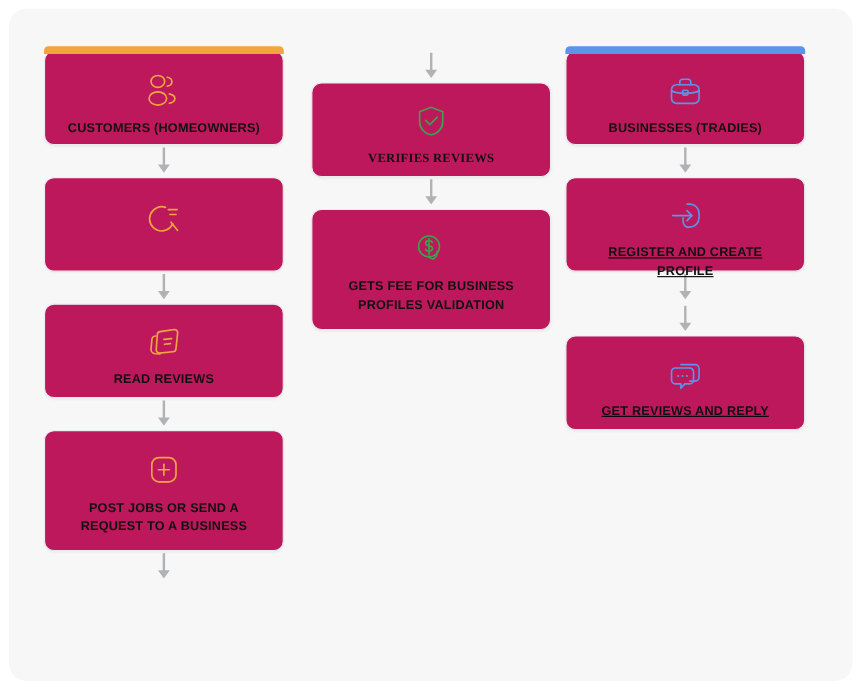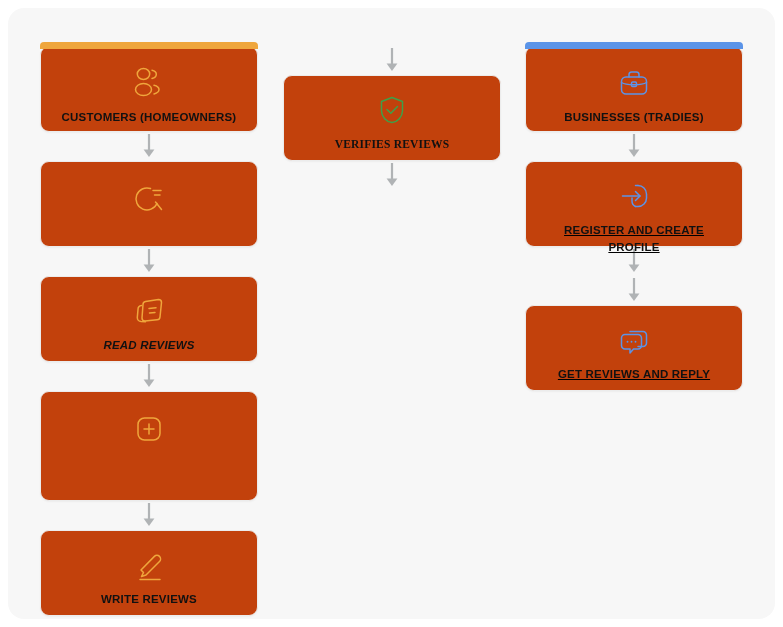--- a/index.html
+++ b/index.html
@@ -16,26 +16,26 @@
     background: #f7f7f7;
     border-radius: 16px;
   }
   .column {
     position: absolute;
     top: 38px;
     width: 218px;
   }
   .col-0 { left: 32px; }
   .col-1 { left: 275px; }
-  .col-2 { left: 517px; }
+  .col-2 { left: 506px; }
 
   .card {
     position: relative;
     width: 218px;
-    background: #c2410c;
+    background: #be185d;
     border: 1px solid #ececec;
     border-radius: 9px;
     box-shadow: 0 1px 2px rgba(0,0,0,0.045);
     padding: 14px 12px 12px 12px;
     display: flex;
     flex-direction: column;
     align-items: center;
     justify-content: flex-start;
   }
   .card.is-head {
@@ -108,21 +108,21 @@
             <line x1="26.5" y1="23" x2="32.5" y2="30.5"></line>
           </svg>
         </div>
       </div>
       <div class="connector">
         <svg width="14" height="27" viewBox="0 0 14 27" fill="none">
           <line x1="7" y1="1" x2="7" y2="18" stroke="#b0b3b5" stroke-width="2.2"></line>
           <path d="M1.6 16.5 L7 24 L12.4 16.5 Z" fill="#b0b3b5"></path>
         </svg>
       </div>
-      <div class="card" style="height: 86px; font-style: italic;">
+      <div class="card" style="height: 86px;">
         <div class="icon-wrap">
           <svg width="40" height="40" viewBox="0 0 40 40" fill="none" stroke="#efa63c" stroke-width="1.5" stroke-linecap="round" stroke-linejoin="round">
             <path d="M16.5 10.5 L29.5 8.5 A3 3 0 0 1 32.5 11.5 L31 26 A3 3 0 0 1 28 28.8 L16 30 A3 3 0 0 1 13 27 L14 13.5 A3 3 0 0 1 16.5 10.5 Z"></path>
             <path d="M12.5 14.5 A4 4 0 0 0 9 18.5 L8.3 26.5 A4 4 0 0 0 12 30.6 L16.5 30.8"></path>
             <line x1="20" y1="17.5" x2="27" y2="16.8"></line>
             <line x1="20.5" y1="22" x2="26" y2="21.4"></line>
           </svg>
         </div>
         <div class="label">READ REVIEWS</div>
       </div>
@@ -133,35 +133,27 @@
         </svg>
       </div>
       <div class="card" style="height: 110px;">
         <div class="icon-wrap">
           <svg width="40" height="40" viewBox="0 0 40 40" fill="none" stroke="#efa63c" stroke-width="1.5" stroke-linecap="round" stroke-linejoin="round">
             <rect x="9" y="9" width="22" height="22" rx="6.5"></rect>
             <line x1="20" y1="15" x2="20" y2="25"></line>
             <line x1="15" y1="20" x2="25" y2="20"></line>
           </svg>
         </div>
-      </div>
-      <div class="connector">
-        <svg width="14" height="27" viewBox="0 0 14 27" fill="none">
-          <line x1="7" y1="1" x2="7" y2="18" stroke="#b0b3b5" stroke-width="2.2"></line>
-          <path d="M1.6 16.5 L7 24 L12.4 16.5 Z" fill="#b0b3b5"></path>
-        </svg>
-      </div>
-      <div class="card" style="height: 86px;">
-        <div class="icon-wrap">
-          <svg width="40" height="40" viewBox="0 0 40 40" fill="none" stroke="#efa63c" stroke-width="1.5" stroke-linecap="round" stroke-linejoin="round">
-            <path d="M14.5 27.5 L12.5 31.5 L17 30 L30.5 16.5 A3.6 3.6 0 0 0 25.4 11.4 L12 25 Z"></path>
-            <line x1="11" y1="34.5" x2="31" y2="34.5"></line>
-          </svg>
-        </div>
-        <div class="label">WRITE REVIEWS</div>
+        <div class="label">POST JOBS OR SEND A REQUEST TO A BUSINESS</div>
+      </div>
+      <div class="connector">
+        <svg width="14" height="27" viewBox="0 0 14 27" fill="none">
+          <line x1="7" y1="1" x2="7" y2="18" stroke="#b0b3b5" stroke-width="2.2"></line>
+          <path d="M1.6 16.5 L7 24 L12.4 16.5 Z" fill="#b0b3b5"></path>
+        </svg>
       </div>
     </div>
     <div class="column col-1">
       <div class="connector">
         <svg width="14" height="27" viewBox="0 0 14 27" fill="none">
           <line x1="7" y1="1" x2="7" y2="18" stroke="#b0b3b5" stroke-width="2.2"></line>
           <path d="M1.6 16.5 L7 24 L12.4 16.5 Z" fill="#b0b3b5"></path>
         </svg>
       </div>
       <div class="card" style="height: 86px; font-family: Liberation Serif, serif;">
@@ -171,20 +163,32 @@
             <path d="M15 19.5 L18.8 23.3 L25.5 16.5"></path>
           </svg>
         </div>
         <div class="label">VERIFIES REVIEWS</div>
       </div>
       <div class="connector">
         <svg width="14" height="27" viewBox="0 0 14 27" fill="none">
           <line x1="7" y1="1" x2="7" y2="18" stroke="#b0b3b5" stroke-width="2.2"></line>
           <path d="M1.6 16.5 L7 24 L12.4 16.5 Z" fill="#b0b3b5"></path>
         </svg>
+      </div>
+      <div class="card" style="height: 110px;">
+        <div class="icon-wrap">
+          <svg width="40" height="40" viewBox="0 0 40 40" fill="none" stroke="#3da14a" stroke-width="1.5" stroke-linecap="round" stroke-linejoin="round">
+            <circle cx="18" cy="18" r="9.5"></circle>
+            <path d="M21 14.3c-0.7-1-1.8-1.5-3-1.5-1.7 0-3 1-3 2.3 0 1.4 1.2 2 3 2.4 1.9 0.4 3.2 1 3.2 2.5 0 1.4-1.4 2.4-3.2 2.4-1.3 0-2.5-0.5-3.2-1.6"></path>
+            <line x1="18" y1="11" x2="18" y2="25.5"></line>
+            <path d="M25.5 22.5 A7.5 7.5 0 0 1 22 29.5"></path>
+            <path d="M22 29.5 A7.5 7.5 0 0 1 17.5 27.2"></path>
+          </svg>
+        </div>
+        <div class="label">GETS FEE FOR BUSINESS PROFILES VALIDATION</div>
       </div>
     </div>
     <div class="column col-2">
       <div class="card is-head" style="height: 86px;">
         <div class="topbar" style="background: rgb(91, 148, 232);"></div>
         <div class="icon-wrap">
           <svg width="40" height="40" viewBox="0 0 40 40" fill="none" stroke="#5b94e8" stroke-width="1.5" stroke-linecap="round" stroke-linejoin="round">
             <rect x="7.5" y="14" width="25" height="17" rx="4.5"></rect>
             <path d="M15 14 L15 11.5 A2.6 2.6 0 0 1 17.6 9 L22.4 9 A2.6 2.6 0 0 1 25 11.5 L25 14"></path>
             <path d="M7.5 19.5 C12 22.5 28 22.5 32.5 19.5"></path>

